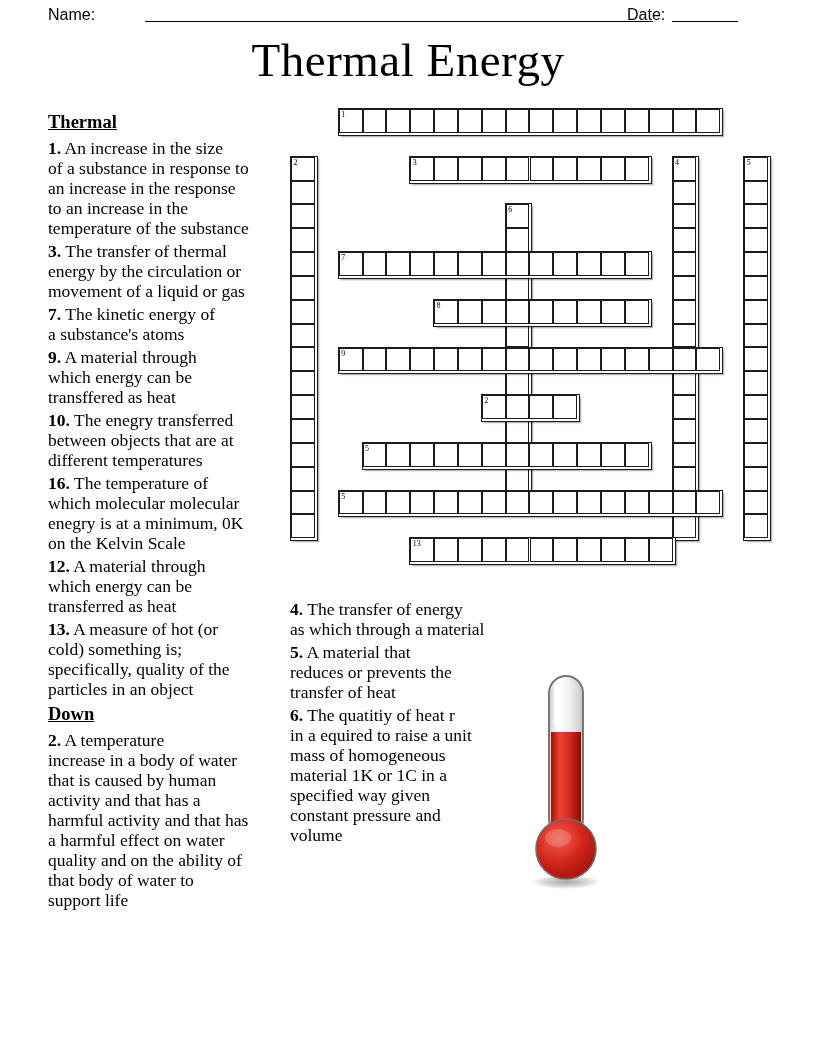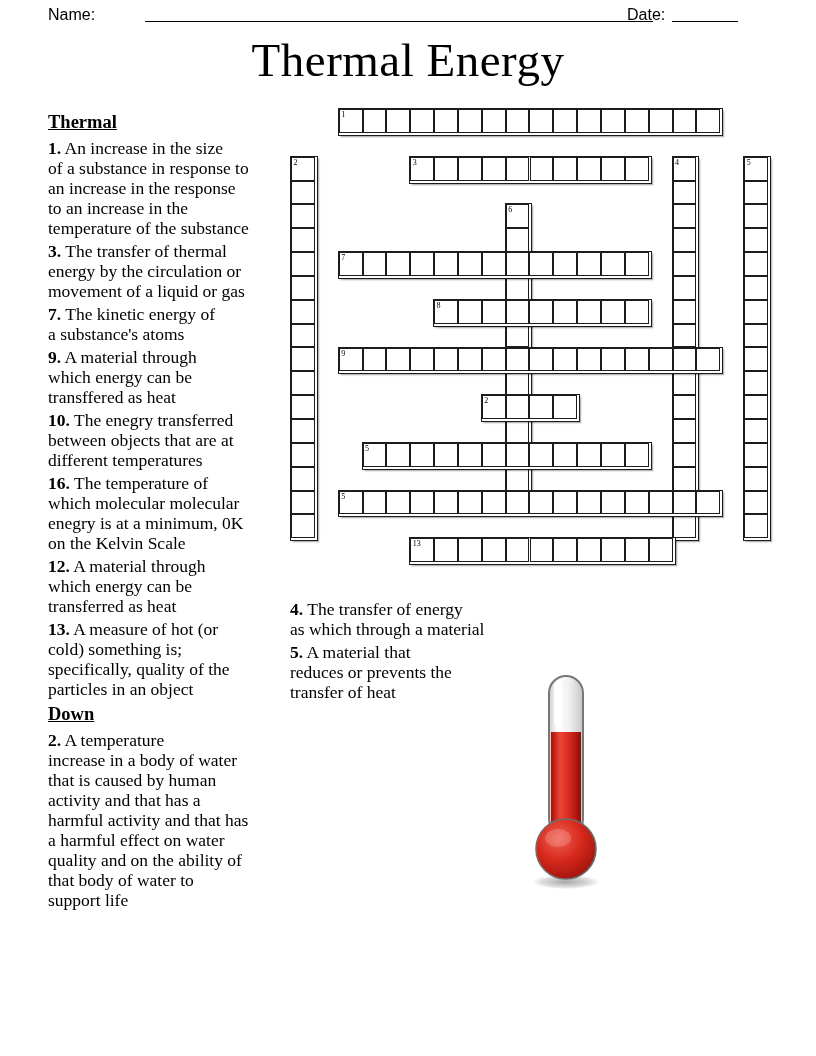--- a/index.html
+++ b/index.html
@@ -319,20 +319,27 @@
       </div>
   </div>
 
   <div id="col-mid" class="cluecol">
     <div id="down-clues-middle">
         <div class="clue"><b class="clue-num">4.</b> <span class="clue-text">The transfer of energy
 as which through a material</span></div>
         <div class="clue"><b class="clue-num">5.</b> <span class="clue-text">A material that
 reduces or prevents the
 transfer of heat</span></div>
+        <div class="clue"><b class="clue-num">6.</b> <span class="clue-text">The quatitiy of heat r
+in a equired to raise a unit
+mass of homogeneous
+material 1K or 1C in a
+specified way given
+constant pressure and
+volume</span></div>
       </div>
   </div>
 
   <svg id="thermo" width="100" height="235" viewBox="0 0 100 235">
     <defs>
       <linearGradient id="tubeG" x1="0" y1="0" x2="1" y2="0">
         <stop offset="0" stop-color="#cfcfcf"></stop>
           <stop offset="0.25" stop-color="#ffffff"></stop>
         <stop offset="0.6" stop-color="#f0f0f0"></stop>
           <stop offset="1" stop-color="#c6c6c6"></stop>

